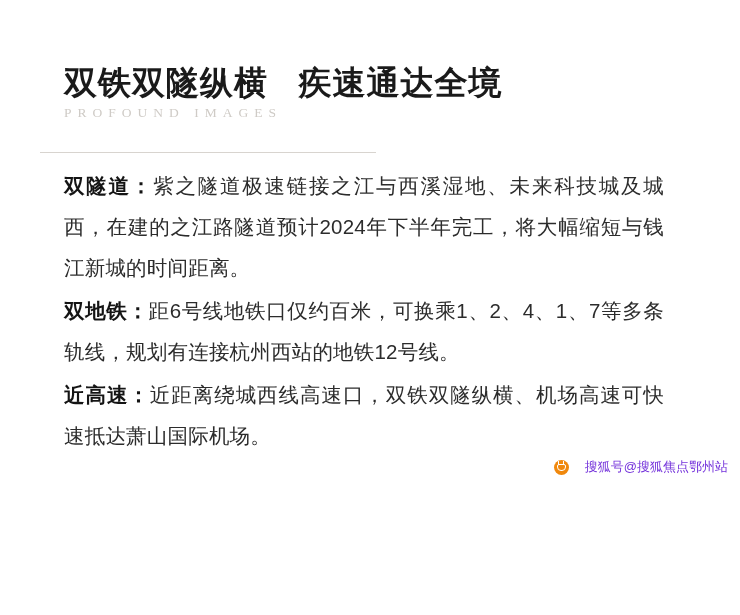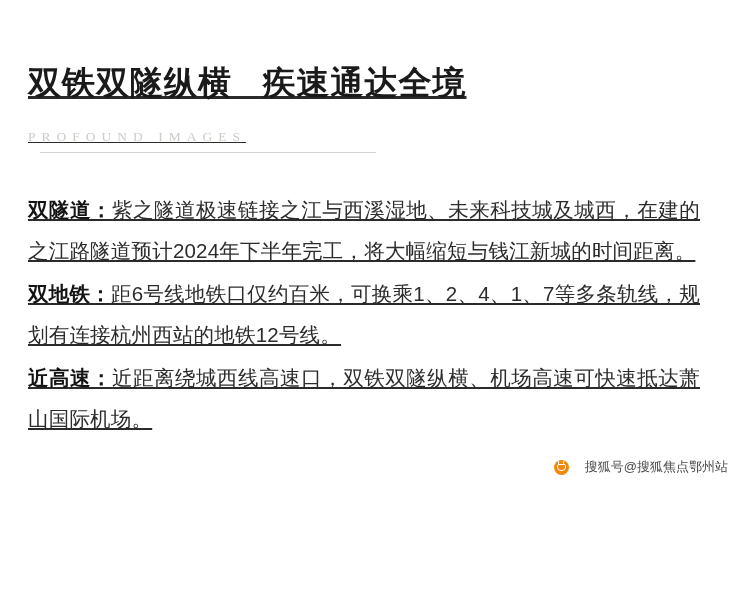--- a/index.html
+++ b/index.html
@@ -13,37 +13,36 @@
     font-family: "Liberation Sans", sans-serif;
     color: #2b2b2b;
     overflow: hidden;
     position: relative;
   }
   .page {
     position: relative;
     width: 740px;
     height: 484px;
     box-sizing: border-box;
-    padding: 0 28px;
-    text-decoration: underline;
+    padding: 0 64px;
   }
   .heading-block {
     padding-top: 62px;
   }
   .main-title {
     font-size: 33px;
     font-weight: bold;
     letter-spacing: 1px;
     color: #1a1a1a;
     line-height: 1.25;
     white-space: pre;
     margin: 0;
   }
   .sub-watermark {
-    margin-top: 24px;
+    margin-top: 0;
     font-size: 13.5px;
     letter-spacing: 6px;
     color: #cfcbc6;
     font-family: "Liberation Serif", serif;
     position: relative;
     height: 20px;
     line-height: 20px;
     white-space: nowrap;
   }
   .rule {
@@ -69,21 +68,21 @@
     font-weight: bold;
     color: #141414;
   }
   .footer-watermark {
     position: absolute;
     right: 12px;
     bottom: 8px;
     display: flex;
     align-items: center;
     gap: 16px;
-    color: #404040;
+    color: #6d28d9;
     font-size: 13px;
     opacity: 0.95;
   }
   .sohu-logo {
     width: 15px;
     height: 15px;
     border-radius: 50%;
     background: #f08200;
     position: relative;
     flex: 0 0 auto;

